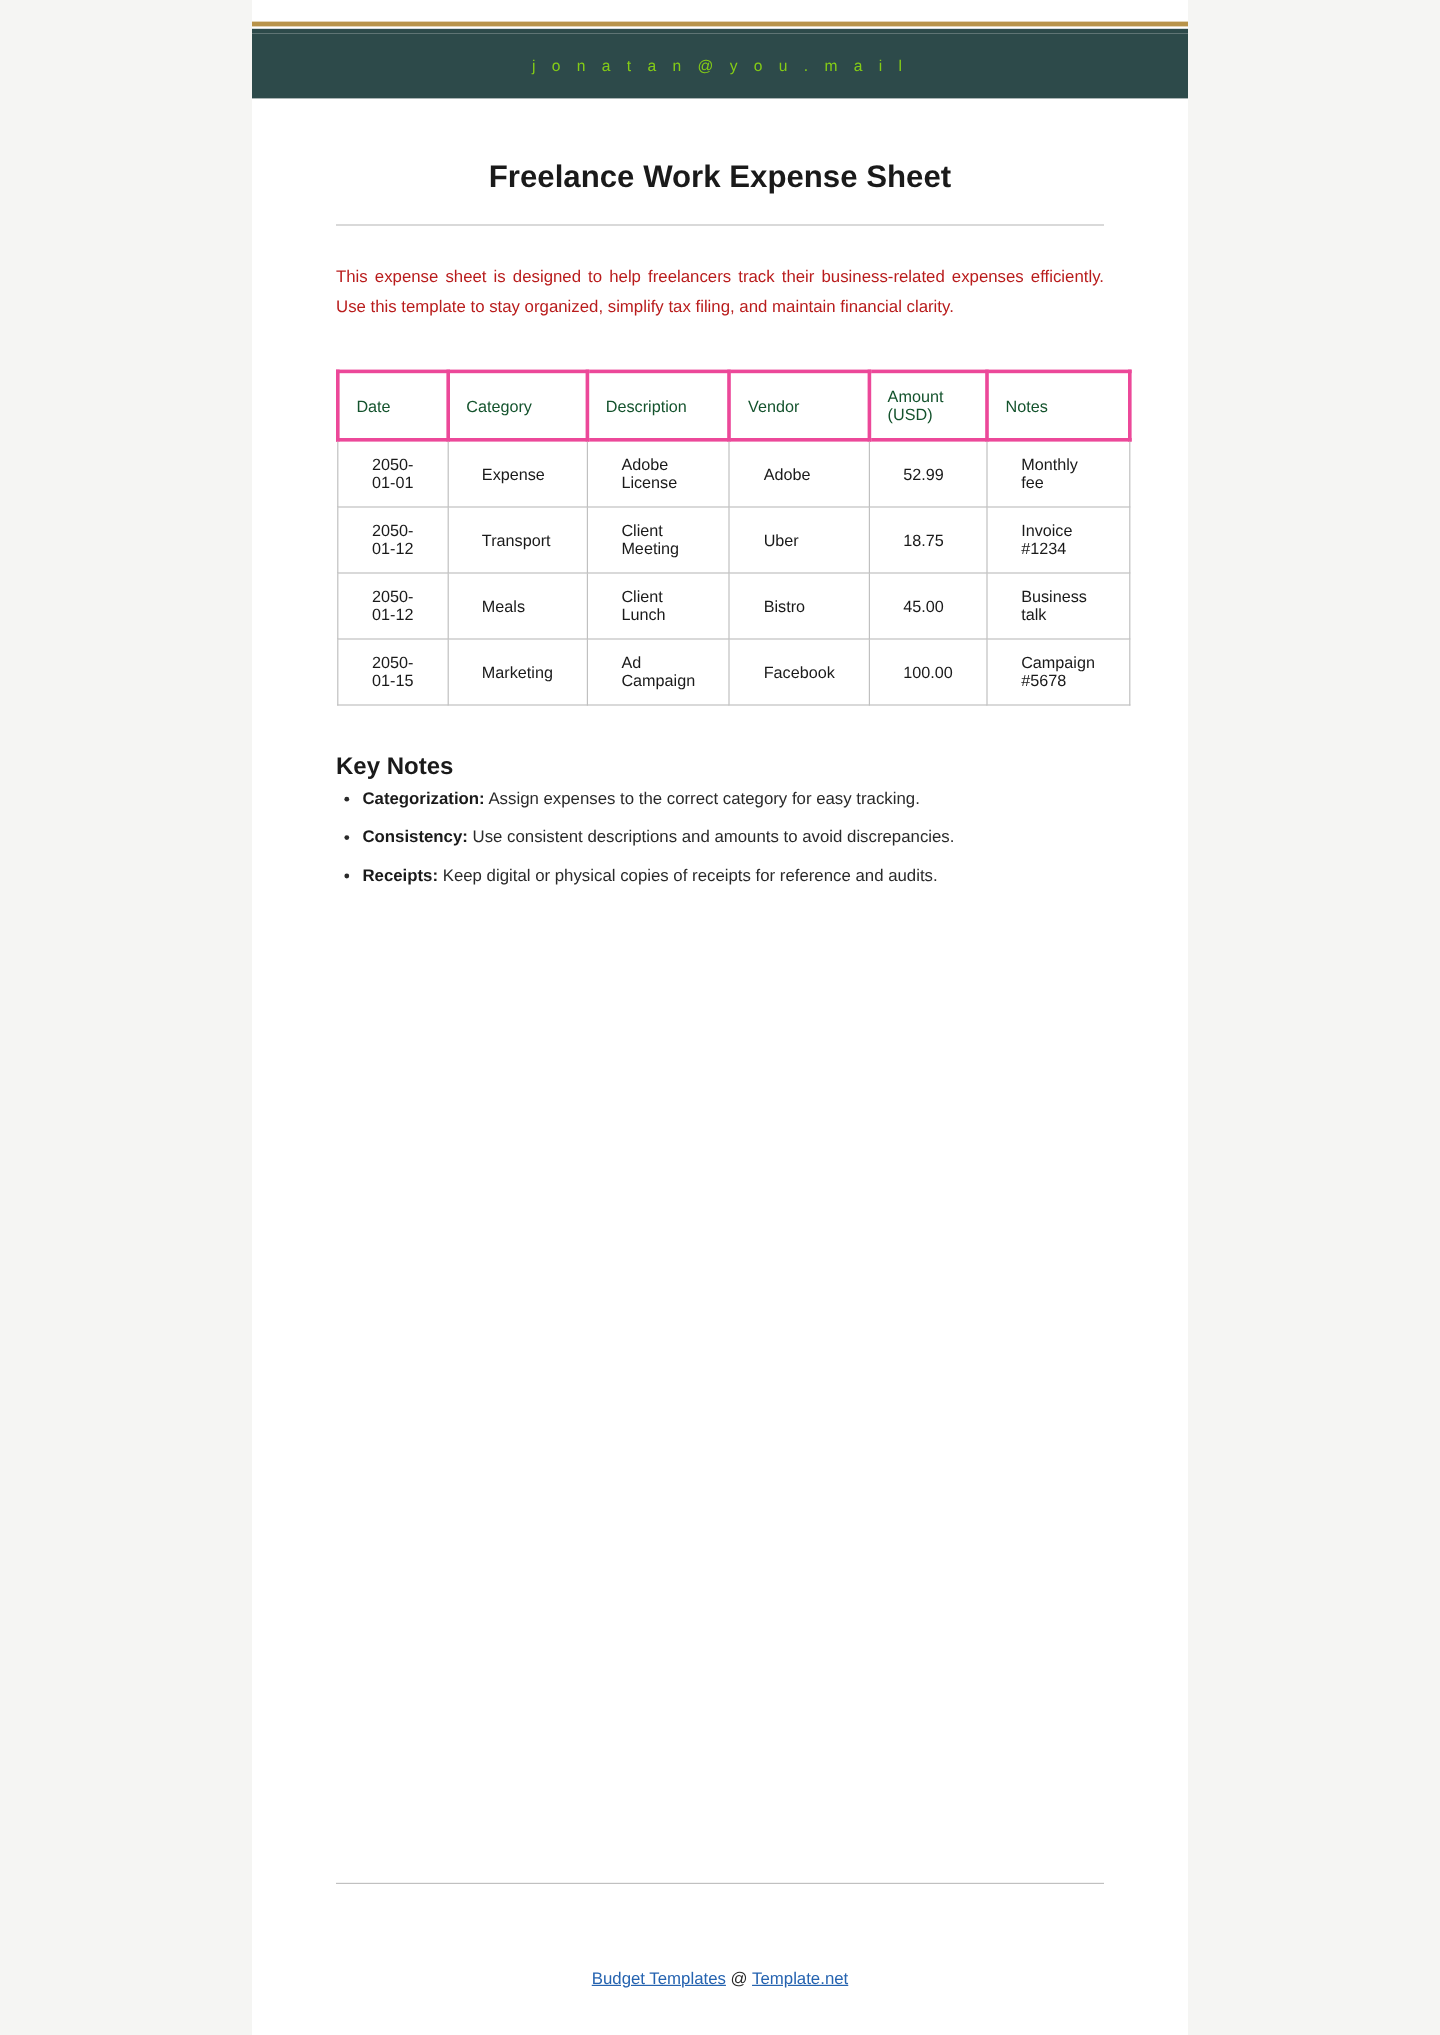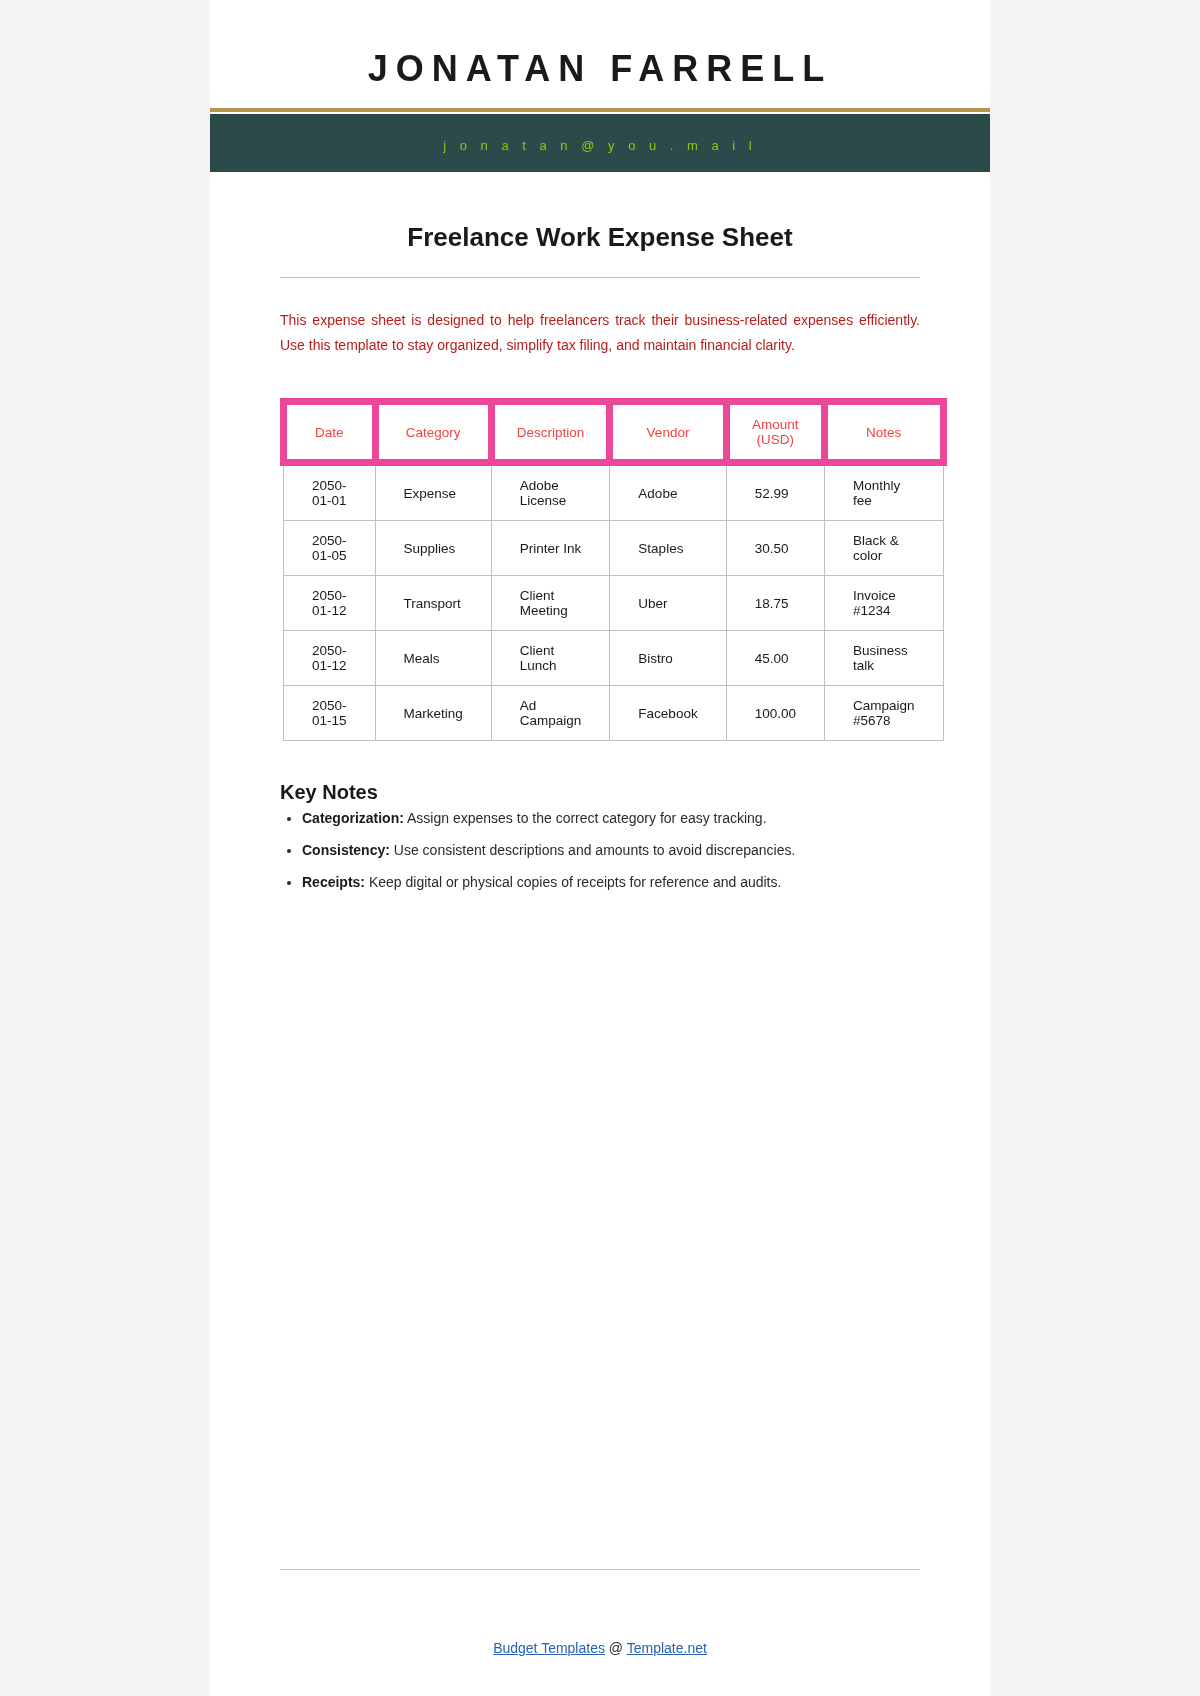--- a/index.html
+++ b/index.html
@@ -105,25 +105,25 @@
 
     .expense-table {
       width: 100%;
       border-collapse: collapse;
       margin-bottom: 40px;
       font-family: Arial, Helvetica, sans-serif;
       font-size: 13.5px;
     }
 
     .expense-table th {
-      border: 7px solid #ec4899;
+      border: 3px solid #ec4899;
       padding: 12px 14px;
-      text-align: center;
+      text-align: left;
       font-weight: 400;
-      color: #ef4444;
+      color: #14532d;
       background: #ffffff;
     }
 
     .expense-table td {
       border: 1px solid #c0c0c0;
       padding: 12px 28px;
       text-align: left;
       color: #1a1a1a;
       background: #ffffff;
     }
@@ -187,23 +187,20 @@
 
     .footer-links span {
       color: #2a2a2a;
     }
   </style>
 </head>
 <body>
 
 <div class="page">
 
-  <div class="header-name-section">
-    <h1 class="header-name">JONATAN FARRELL</h1>
-  </div>
 
   <div class="header-divider-container">
     <div class="divider-gold"></div>
     <div class="divider-dark"></div>
   </div>
 
   <div class="header-email-bar">
     <span class="header-email">j o n a t a n @ y o u . m a i l</span>
   </div>
 
@@ -228,28 +225,20 @@
       <tbody id="expense-tbody">
       <tr>
             <td>2050-01-01</td>
             <td>Expense</td>
             <td>Adobe License</td>
             <td>Adobe</td>
             <td>52.99</td>
             <td>Monthly fee</td>
           </tr>
           <tr>
-            <td>2050-01-05</td>
-            <td>Supplies</td>
-            <td>Printer Ink</td>
-            <td>Staples</td>
-            <td>30.50</td>
-            <td>Black &amp; color</td>
-          </tr>
-          <tr>
             <td>2050-01-12</td>
             <td>Transport</td>
             <td>Client Meeting</td>
             <td>Uber</td>
             <td>18.75</td>
             <td>Invoice #1234</td>
           </tr>
           <tr>
             <td>2050-01-12</td>
             <td>Meals</td>

